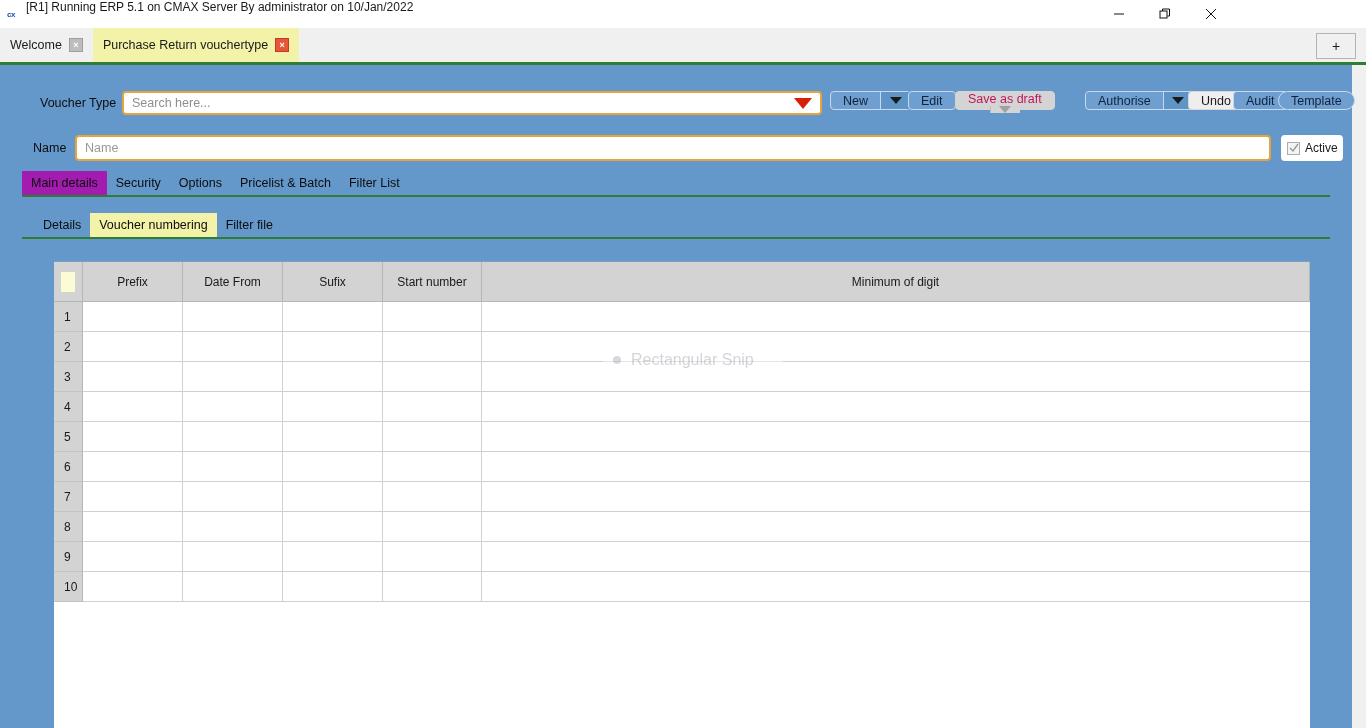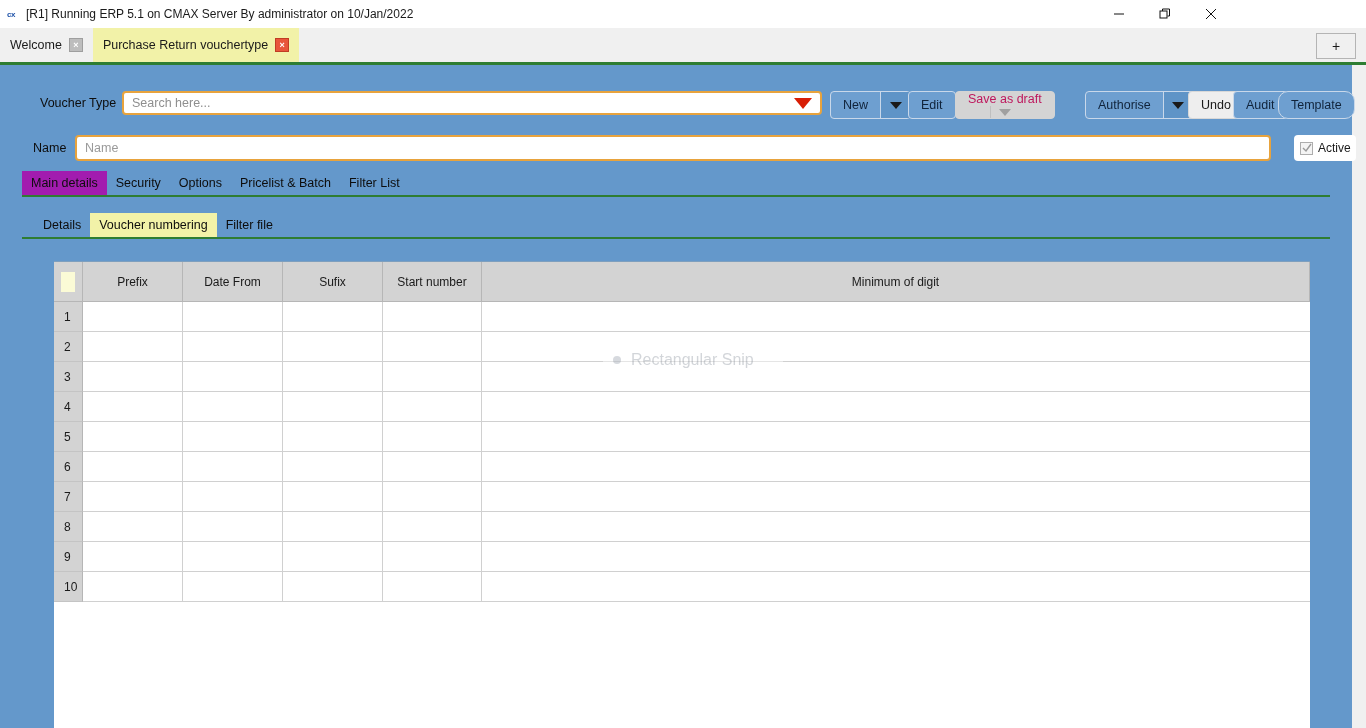--- a/index.html
+++ b/index.html
@@ -7,21 +7,21 @@
     width: 1366px; height: 728px;
     font-family: "Liberation Sans", sans-serif;
     background: #ffffff;
     overflow: hidden;
   }
 
   
   .titlebar {
     position: absolute; left: 0; top: 0; width: 1234px; height: 28px;
     background: #ffffff;
-    display: flex; align-items: center;
+    display: flex; align-items: flex-start;
   }
   .title-icon {
     width: 22px; height: 28px;
     display: flex; align-items: center; justify-content: center;
     font-size: 8px; color: #2255aa; font-weight: bold;
     font-family: "Liberation Sans", sans-serif;
     letter-spacing: -0.5px;
   }
   .title-text {
     font-size: 12px; color: #1a1a1a; padding-left: 4px;
@@ -107,21 +107,21 @@
   }
   .tri-down {
     width: 0; height: 0;
     border-left: 9px solid transparent;
     border-right: 9px solid transparent;
     border-top: 11px solid #d81e05;
   }
 
   
   .tbtn {
-    position: absolute; top: 0px; height: 28px;
+    position: absolute; top: 0px; height: 19px;
     background: #6e9fd0;
     border: 1px solid #c9d8ea; border-radius: 4px;
     display: flex; align-items: center;
     font-size: 12.5px; color: #10233a;
   }
   .tbtn .lab { padding: 0 12px; white-space: nowrap; }
   .tbtn .split {
     width: 30px; height: 100%;
     background: #5f94c7;
     border-left: 1px solid #c9d8ea;
@@ -144,21 +144,21 @@
   .name-input {
     position: absolute; left: 75px; top: 0; width: 1196px; height: 26px;
     background: #ffffff; border: 2px solid #e8a33d; border-radius: 4px;
     outline: none; padding: 0 8px;
     font-family: "Liberation Sans", sans-serif; font-size: 12.5px; color: #333;
   }
   .name-input::placeholder { color: #9a9a9a; }
   .active-box {
     position: absolute; left: 1281px; top: 0; width: 62px; height: 26px;
     background: #ffffff; border-radius: 4px;
-    display: flex; align-items: center; gap: 5px; padding-left: 6px; margin-left: 13px;
+    display: flex; align-items: center; gap: 5px; padding-left: 6px;
   }
   .chk {
     width: 13px; height: 13px;
     border: 1px solid #adadad; background: #f4f4f4;
     display: flex; align-items: center; justify-content: center;
   }
   .chk svg { display: block; }
   .active-lab { font-size: 12px; color: #1a1a1a; }
 
   

